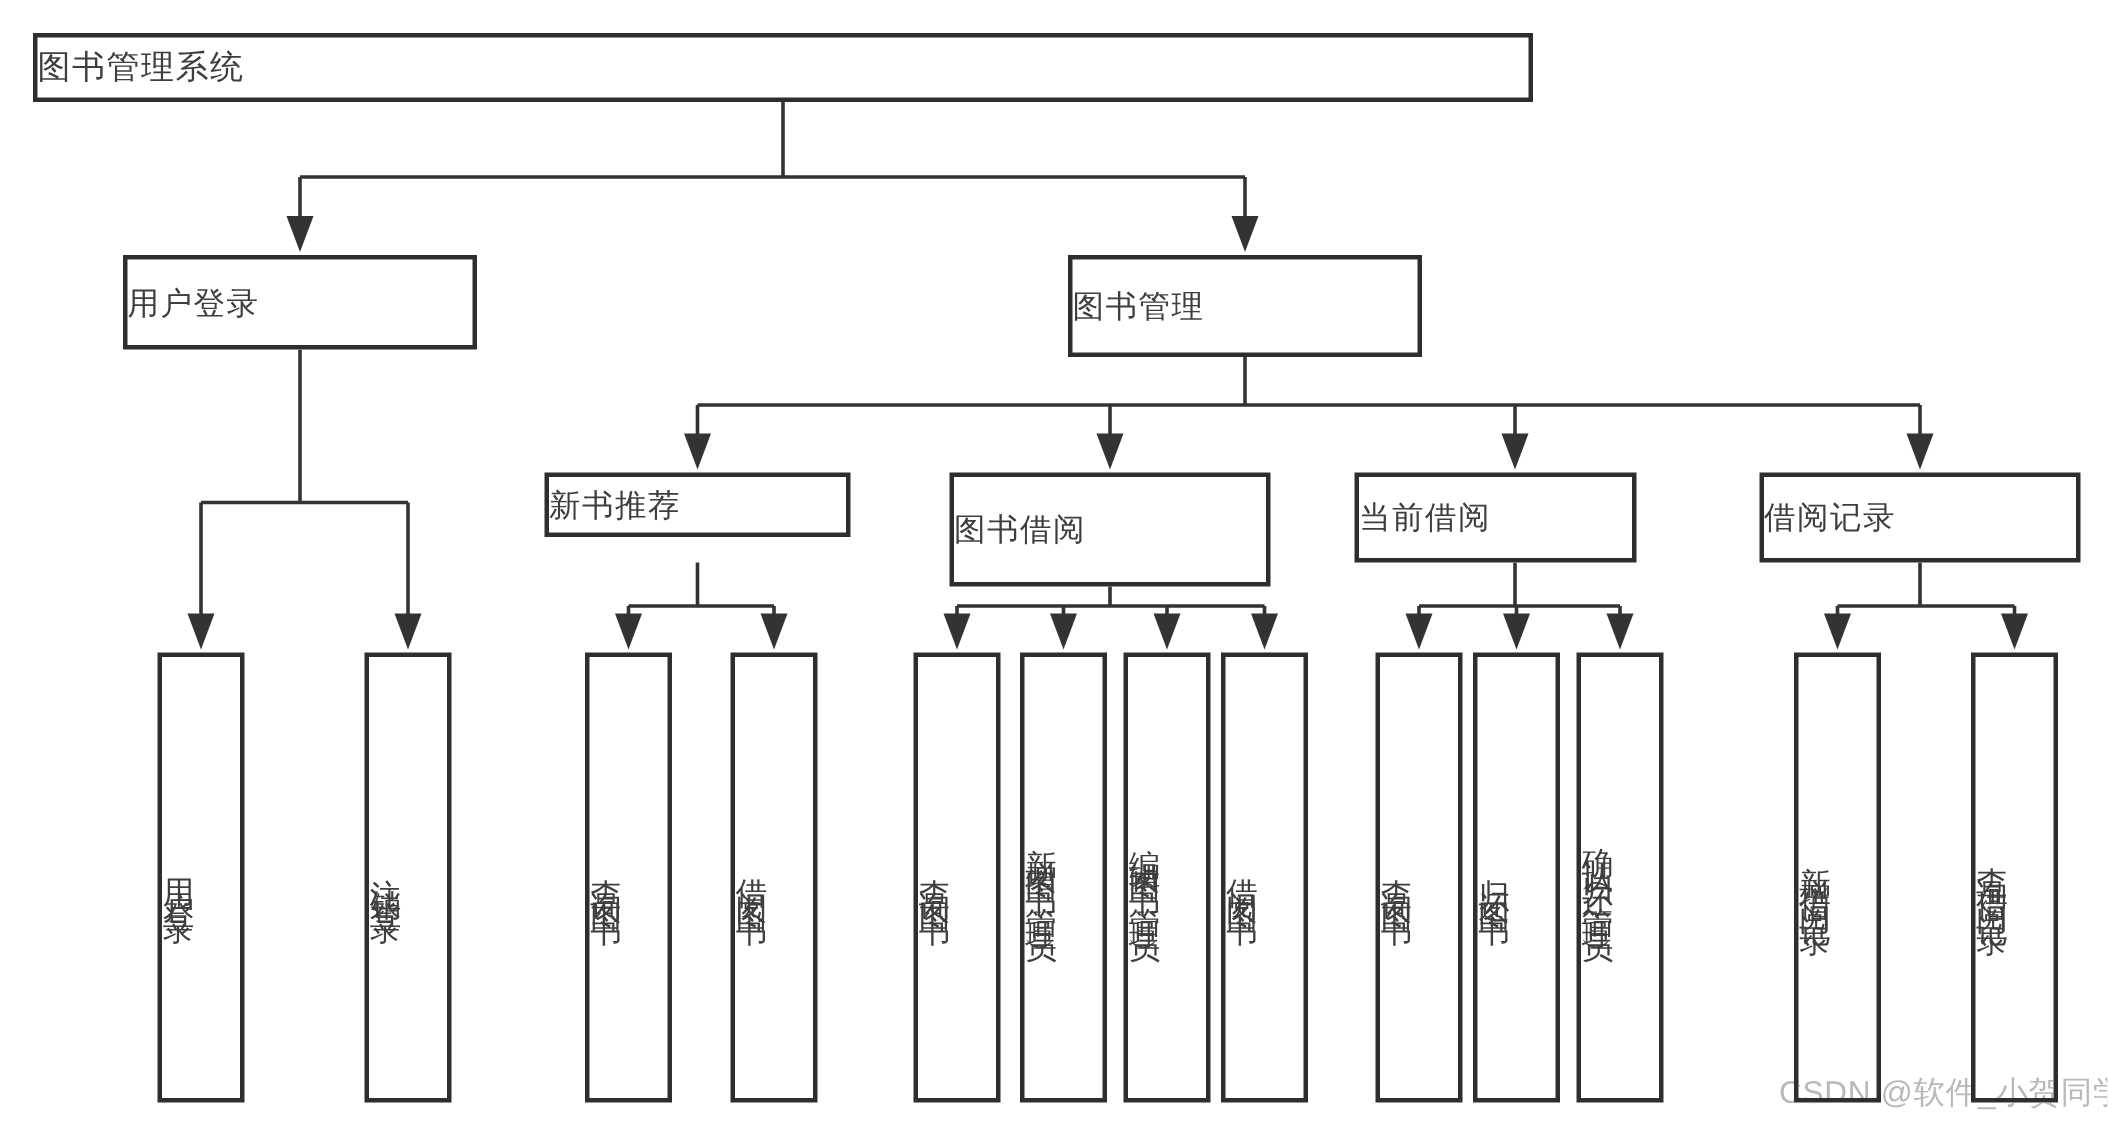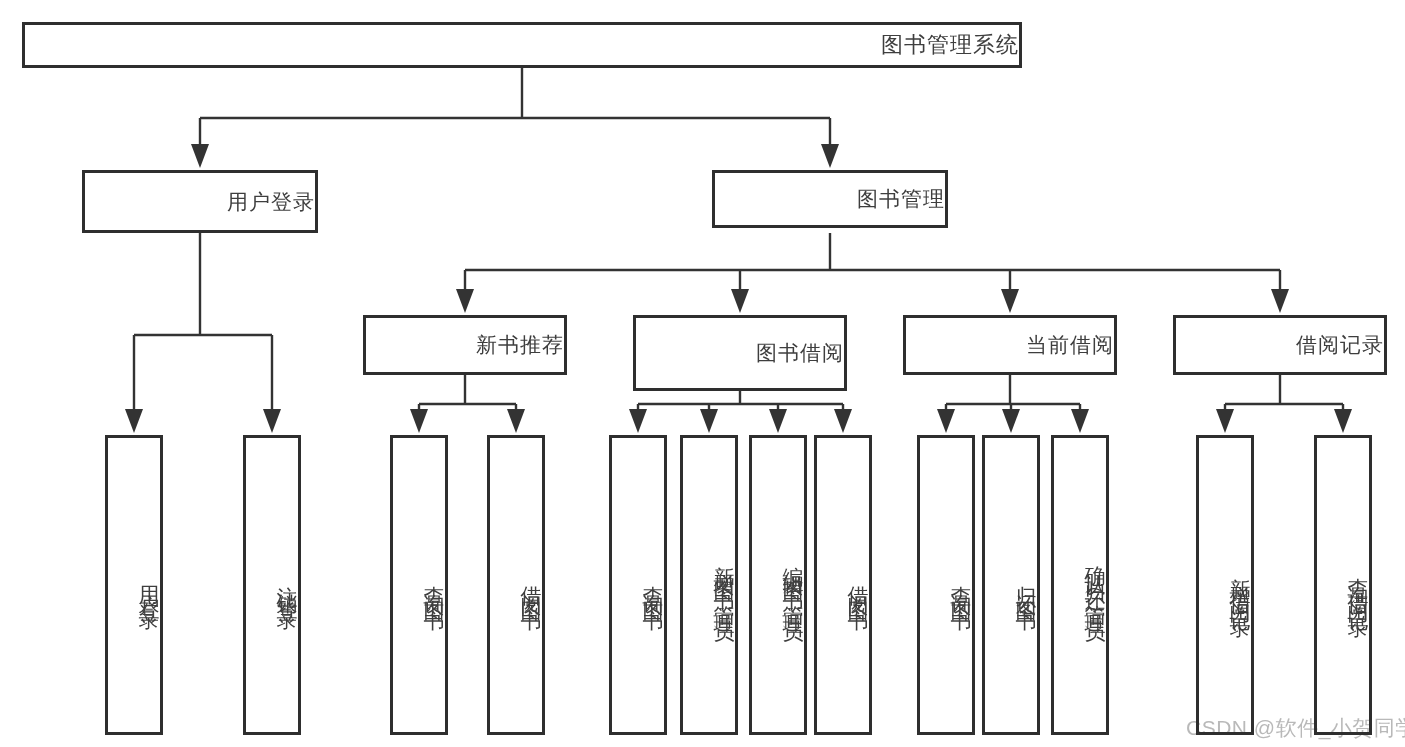--- a/index.html
+++ b/index.html
@@ -16,21 +16,21 @@
     left: 0; top: 0;
     width: 1405px; height: 747px;
   }
   .node {
     position: absolute;
     box-sizing: border-box;
     background: #ffffff;
     border: 3px solid #2e2e2e;
     display: flex;
     align-items: center;
-    justify-content: flex-end;
+    justify-content: flex-start;
     color: #3e3e3e;
     z-index: 2;
   }
   .node.h { font-size: 21px; letter-spacing: 1px; white-space: nowrap; }
   .node.root { font-size: 22px; }
   .node.v span {
     writing-mode: vertical-rl;
     text-orientation: mixed;
     font-size: 21px;
     letter-spacing: 8px;
@@ -110,31 +110,31 @@
       M1334 409 L1352 409 L1343 433 Z"></path>
   </svg>
 
   <div class="node h root" style="left:22px; top:22px; width:1000px; height:46px">
     <span>图书管理系统</span>
   </div>
 
   <div class="node h" style="left:82px; top:170px; width:236px; height:63px">
     <span>用户登录</span>
   </div>
-  <div class="node h" style="left:712px; top:170px; width:236px; height:58px">
+  <div class="node h" style="left:712px; top:170px; width:236px; height:68px">
     <span>图书管理</span>
   </div>
 
-  <div class="node h" style="left:363px; top:315px; width:204px; height:60px">
+  <div class="node h" style="left:363px; top:315px; width:204px; height:43px">
     <span>新书推荐</span>
   </div>
   <div class="node h" style="left:633px; top:315px; width:214px; height:76px">
     <span>图书借阅</span>
   </div>
-  <div class="node h" style="left:903px; top:315px; width:214px; height:60px">
+  <div class="node h" style="left:903px; top:315px; width:188px; height:60px">
     <span>当前借阅</span>
   </div>
   <div class="node h" style="left:1173px; top:315px; width:214px; height:60px">
     <span>借阅记录</span>
   </div>
 
   <div class="node v" style="left:105px; top:435px; width:58px; height:300px">
     <span>用户登录</span>
   </div>
   <div class="node v" style="left:243px; top:435px; width:58px; height:300px">

